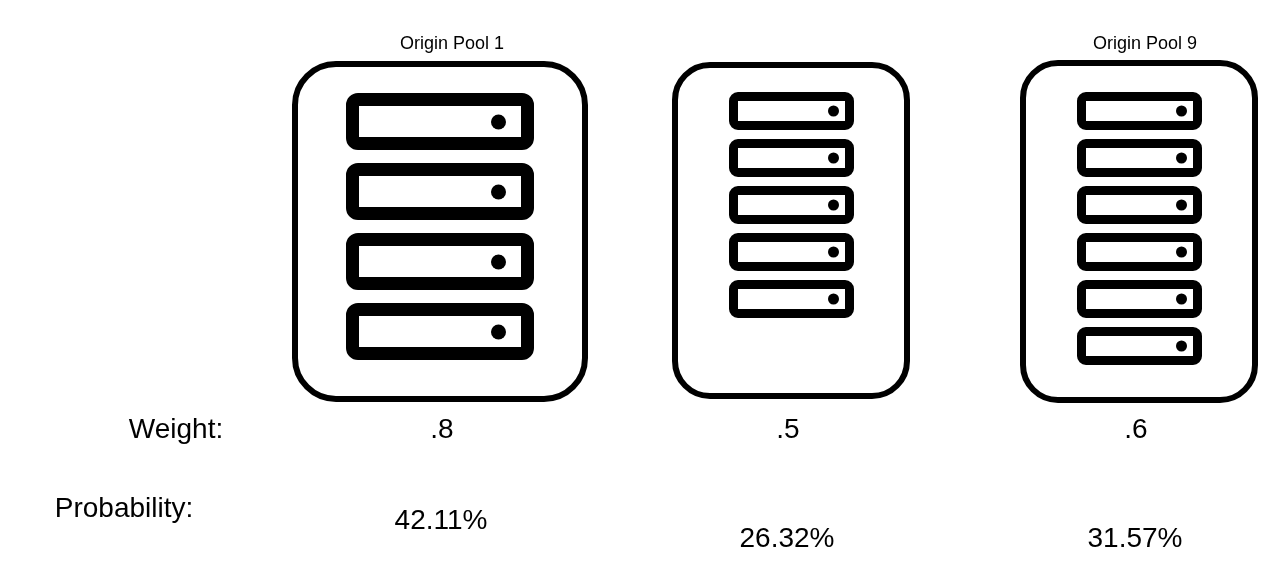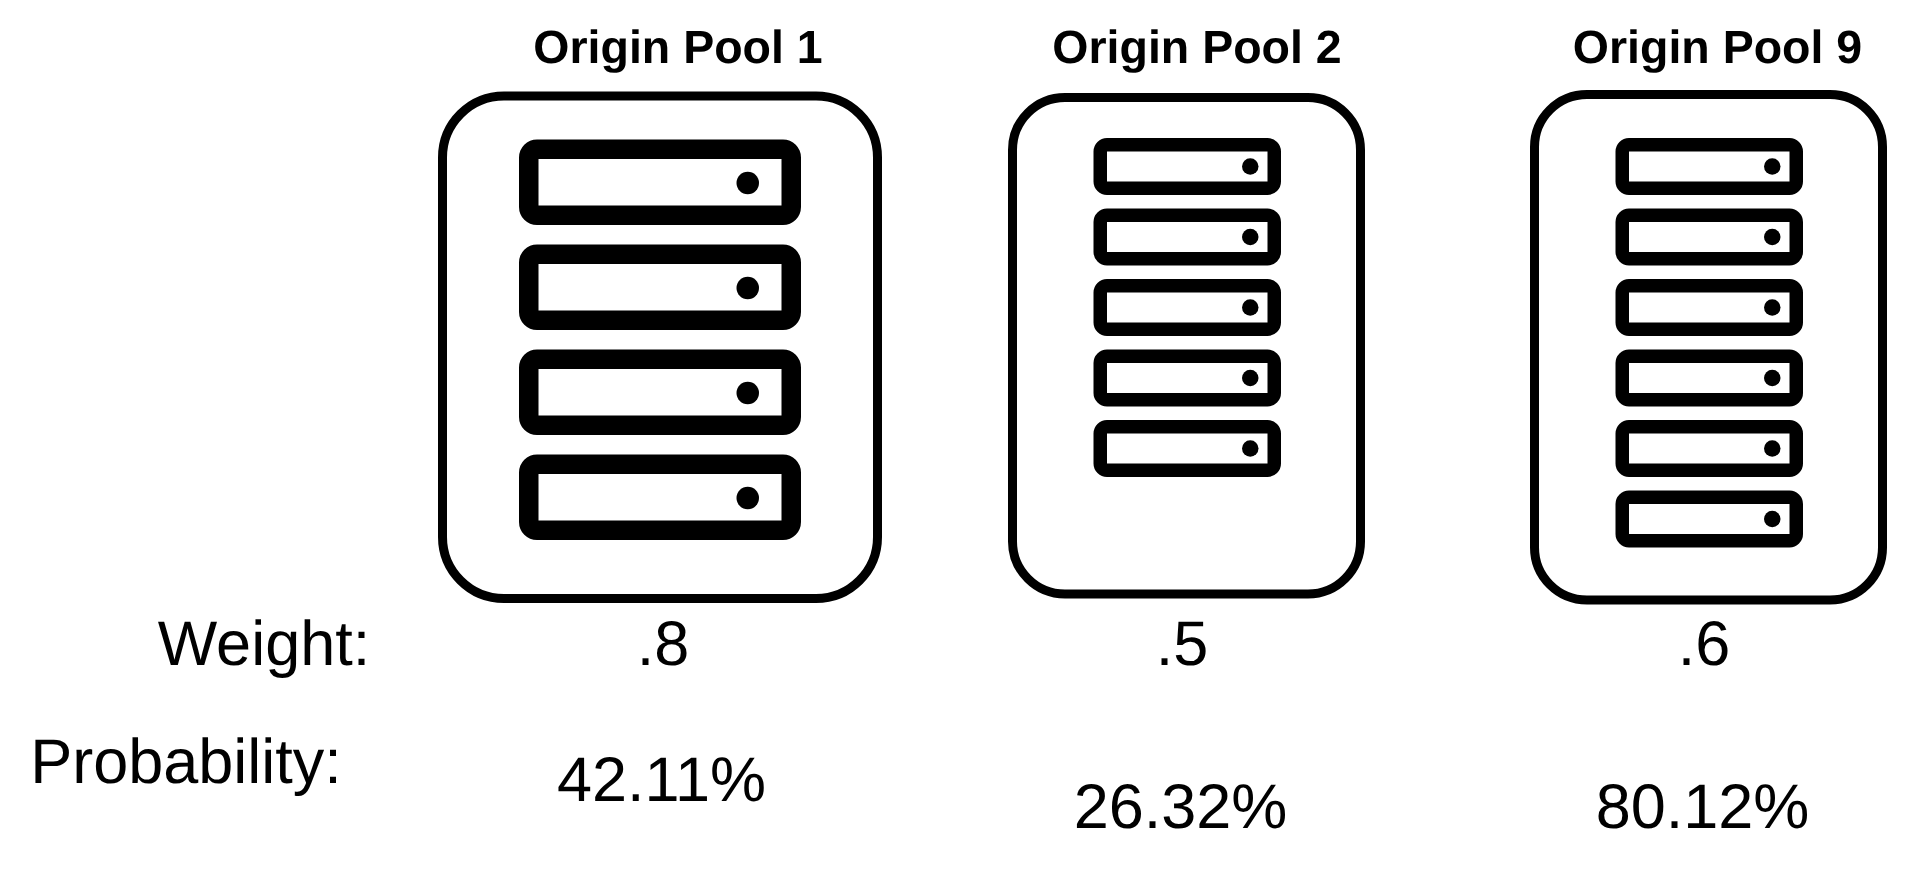--- a/index.html
+++ b/index.html
@@ -9,24 +9,24 @@
     height: 586px;
     background: #ffffff;
     color: #000000;
     font-family: "Liberation Sans", sans-serif;
     overflow: hidden;
   }
 
   
   .pool-title {
     position: absolute;
-    top: 19px;
+    top: 30px;
     transform: translateX(-50%);
-    font-size: 31px;
-    font-weight: bold;
+    font-size: 18px;
+    font-weight: normal;
     white-space: nowrap;
     line-height: 26px;
   }
   #title-1 { left: 452px; }
   #title-2 { left: 798px; }
   #title-3 { left: 1145px; }
 
   
   .pool-box {
     position: absolute;
@@ -58,40 +58,39 @@
     background: #000000;
     border-radius: 50%;
   }
   .server.lg::after { width: 15px; height: 15px; right: 15px; }
   .server.sm::after { width: 11px; height: 11px; right: 6px; }
 
   
   .row-text {
     position: absolute;
     transform: translateX(-50%);
-    font-size: 42px;
+    font-size: 28px;
     line-height: 48px;
     white-space: nowrap;
   }
   #weight-label { left: 176px;  top: 405px; }
   #weight-1     { left: 442px;  top: 405px; }
   #weight-2     { left: 788px;  top: 405px; }
   #weight-3     { left: 1136px; top: 405px; }
   #prob-label   { left: 124px;  top: 484px; }
   #prob-1       { left: 441px;  top: 496px; }
   #prob-2       { left: 787px;  top: 514px; }
   #prob-3       { left: 1135px; top: 514px; }
 </style>
 </head>
 <body>
 
 <div class="canvas">
 
   <div class="pool-title" id="title-1">Origin Pool 1</div>
-  <div class="pool-title" id="title-2">Origin Pool 2</div>
   <div class="pool-title" id="title-3">Origin Pool 9</div>
 
   <div class="pool-box" id="box-1">
       <div class="server lg"></div>
       <div class="server lg"></div>
       <div class="server lg"></div>
       <div class="server lg"></div>
     </div>
   <div class="pool-box" id="box-2">
       <div class="server sm"></div>
@@ -110,15 +109,15 @@
     </div>
 
   <div class="row-text" id="weight-label">Weight:</div>
   <div class="row-text" id="weight-1">.8</div>
   <div class="row-text" id="weight-2">.5</div>
   <div class="row-text" id="weight-3">.6</div>
 
   <div class="row-text" id="prob-label">Probability:</div>
   <div class="row-text" id="prob-1">42.11%</div>
   <div class="row-text" id="prob-2">26.32%</div>
-  <div class="row-text" id="prob-3">80.12%</div>
+  <div class="row-text" id="prob-3">31.57%</div>
 
 </div>
 
 </body></html>

